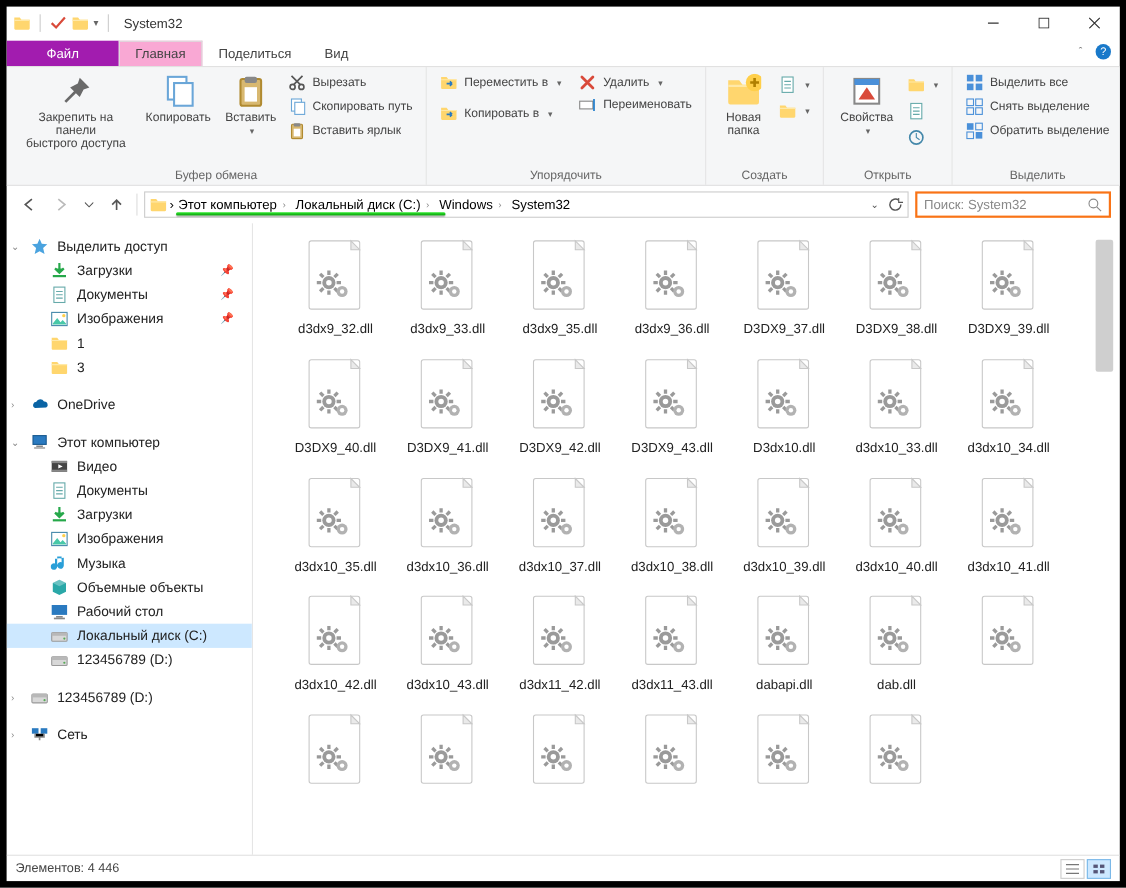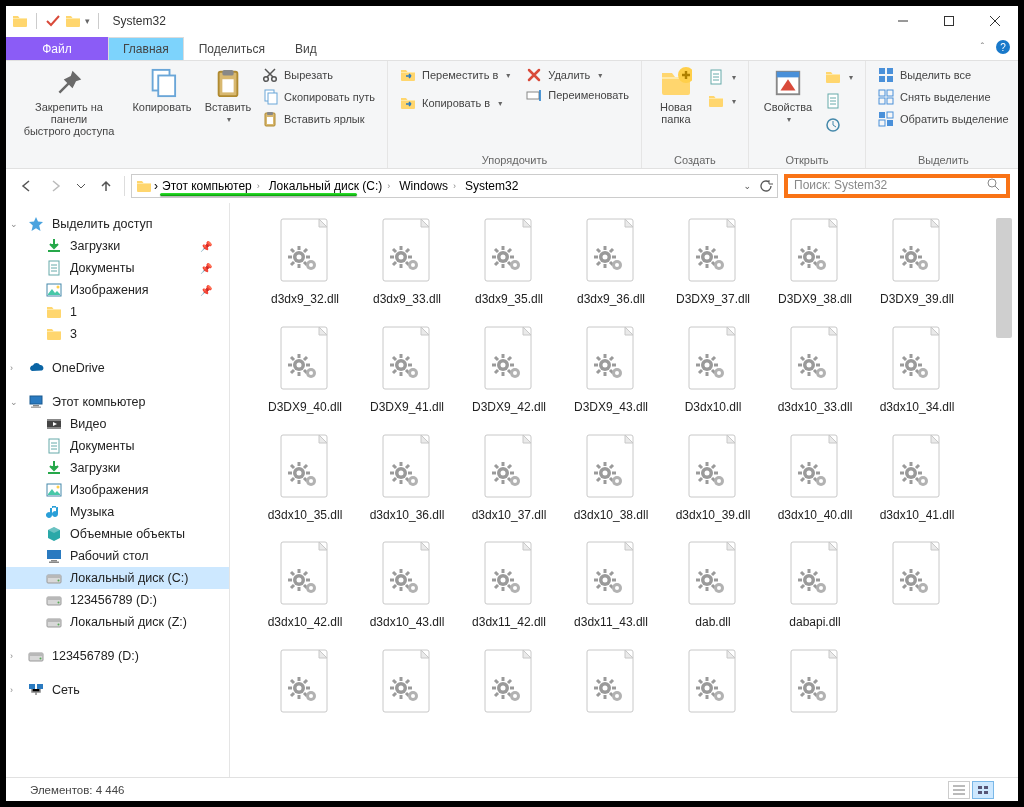--- a/index.html
+++ b/index.html
@@ -8,22 +8,22 @@
   
   .titlebar { height:30px; display:flex; align-items:center; font-size:12px; color:#333; }
   .titlebar .left { display:flex; align-items:center; padding-left:6px; gap:4px; }
   .titlebar .left .sep { width:1px; height:16px; background:#ccc; margin:0 4px;}
   .titlebar .title { margin-left:6px; }
   .titlebar .winbtns { margin-left:auto; display:flex; }
   .titlebar .winbtn { width:46px; height:30px; display:flex; align-items:center; justify-content:center; color:#333; }
   
   .tabs { height:25px; display:flex; align-items:flex-end; border-bottom:1px solid #e1e1e1; font-size:12px; position:relative;}
   .tab { padding:4px 14px; border:1px solid transparent; border-bottom:none; color:#444; }
-  .tab.file { background:#8b5cf6; color:#fff; padding:4px 12px;}
-  .tab.active { background:#7dd3fc; border-color:#dcdcdc; }
+  .tab.file { background:#a21caf; color:#fff; padding:4px 12px;}
+  .tab.active { background:#f9a8d4; border-color:#dcdcdc; }
   .tabs .help { position:absolute; right:8px; top:4px; display:flex; gap:12px; align-items:center; color:#1979ca;}
   .tabs .caret-up { color:#777; font-size:10px;}
   .help-circle { width:14px;height:14px;border-radius:50%;background:#1979ca;color:#fff;font-size:10px;display:flex;align-items:center;justify-content:center;}
   
   .ribbon { height:108px; background:#f5f6f7; border-bottom:1px solid #e1e1e1; display:flex; font-size:11px; color:#444; }
   .rgroup { border-right:1px solid #e5e5e5; padding:4px 8px 2px 8px; display:flex; flex-direction:column; justify-content:space-between;}
   .rgroup .items { display:flex; align-items:flex-start; gap:2px; }
   .rgroup .glabel { text-align:center; color:#666; font-size:11px; padding-top:2px;}
   .rbtn-lg { display:flex; flex-direction:column; align-items:center; width:72px; text-align:center; gap:2px; padding:2px;}
   .rbtn-lg.wide { width:110px; }
@@ -34,40 +34,40 @@
   .caret-dn { font-size:8px; color:#666; margin-left:2px;}
   
   .navrow { height:34px; display:flex; align-items:center; padding:0 8px; gap:6px; font-size:12px;}
   .navbtn { width:24px; height:24px; display:flex; align-items:center; justify-content:center; color:#555; border-radius:2px;}
   .sep-v { width:1px; height:20px; background:#ddd; }
   .address { flex:1; height:24px; border:1px solid #ccc; display:flex; align-items:center; padding:0 4px; gap:2px; position:relative;}
   .crumb { display:flex; align-items:center; gap:2px; padding:0 2px; }
   .crumb .chev { color:#888; font-size:9px; padding:0 3px;}
   .address .right-ctl { margin-left:auto; display:flex; align-items:center; gap:8px; color:#555;}
   .underline { position:absolute; left:28px; right:420px; bottom:1px; height:3px; background:linear-gradient(#2eea2e,#0a9a0a); border-radius:2px; box-shadow:0 1px 1px rgba(0,0,0,.3);}
-  .search { width:226px; height:24px; border:4px solid #f97316; display:flex; align-items:flex-start; padding:0 6px; color:#888; justify-content:space-between;}
+  .search { width:178px; height:24px; border:2px solid #f97316; display:flex; align-items:center; padding:0 6px; color:#888; justify-content:space-between;}
   
   .body { flex:1; display:flex; min-height:0;}
   .sidebar { width:224px; border-right:1px solid #e5e5e5; overflow-y:auto; padding:10px 0 10px 0; font-size:12.5px;}
   .tree-item { display:flex; align-items:center; gap:8px; padding:3px 6px 3px 18px; color:#222;}
   .tree-item.l1 { padding-left:18px; }
   .tree-item.l2 { padding-left:40px; }
   .tree-item .pin { margin-left:auto; color:#777; font-size:10px; margin-right:10px;}
   .tree-item.selected { background:#cde8ff; }
   .tree-item .exp { width:10px; color:#888; font-size:9px; margin-left:-14px;}
   .tree-spacer { height:12px; }
   .ico16 { width:16px; height:16px; display:flex; align-items:center; justify-content:center; flex-shrink:0;}
   
   .content { flex:1; overflow:auto; padding:14px 26px 0 24px;}
   .grid { display:grid; grid-template-columns: repeat(7, 102px); gap:18px 0; }
   .file { display:flex; flex-direction:column; align-items:center; width:102px; }
   .file .thumb { width:60px; height:72px; position:relative;}
   .file .label { font-size:12px; color:#222; text-align:center; margin-top:4px; max-width:98px; word-break:break-all; line-height:1.15;}
   
-  .status { height:24px; border-top:1px solid #e1e1e1; display:flex; align-items:center; font-size:11.5px; color:#444; padding:0 24px;}
+  .status { height:24px; border-top:1px solid #e1e1e1; display:flex; align-items:center; font-size:11.5px; color:#444; padding:0 8px;}
   .status .viewbtns { margin-left:auto; display:flex; gap:2px;}
   .status .vbtn { width:22px; height:18px; border:1px solid #ccc; display:flex; align-items:center; justify-content:center; font-size:10px; color:#555;}
   .status .vbtn.active { background:#cde8ff; border-color:#7ab8e8;}
   
   .scroll-ind { position:absolute; right:6px; top:212px; bottom:30px; width:16px; }
   .scroll-ind .thumb { position:absolute; top:0; width:16px; height:120px; background:#cfcfcf; border-radius:2px;}
   svg { display:block; }
 </style>
 </head>
 <body>
@@ -317,20 +317,21 @@
         <div class="rbtn-sm">
               <span class="ico">
                 <svg width="16" height="16">
                   <use href="#paste-ico"></use>
                 </svg>
               </span>
               <span>Вставить ярлык</span>
             </div>
       </div>
     </div>
+    <div class="glabel">Буфер обмена</div>
   </div>
 
   <div class="rgroup">
     <div class="items">
       <div class="rcol" style="gap:8px">
         <div class="rbtn-sm">
               <span class="ico">
                 <svg width="16" height="16">
                   <use href="#folder-move"></use>
                 </svg>
@@ -687,28 +688,20 @@
       <span>Локальный диск (C:)</span>
     </div>
           <div class="tree-item l2 ">
       <span class="ico16">
               <svg width="16" height="16">
                 <use href="#drive-ico"></use>
               </svg>
             </span>
       <span>123456789 (D:)</span>
     </div>
-          <div class="tree-item l2 ">
-      <span class="ico16">
-              <svg width="16" height="16">
-                <use href="#drive-ico"></use>
-              </svg>
-            </span>
-      <span>Локальный диск (Z:)</span>
-    </div>
         </div>
     <div class="tree-spacer"></div>
     <div class="tree-item l1">
           <span class="exp">›</span>
           <span class="ico16">
             <svg width="16" height="16">
               <use href="#drive-ico"></use>
             </svg>
           </span>
           <span>123456789 (D:)</span>
@@ -926,29 +919,29 @@
               </svg>
             </div>
       <div class="label">d3dx11_43.dll</div>
     </div>
           <div class="file">
       <div class="thumb">
               <svg width="60" height="72" viewBox="0 0 60 72">
                 <use href="#dll-ico"></use>
               </svg>
             </div>
+      <div class="label">dabapi.dll</div>
+    </div>
+          <div class="file">
+      <div class="thumb">
+              <svg width="60" height="72" viewBox="0 0 60 72">
+                <use href="#dll-ico"></use>
+              </svg>
+            </div>
       <div class="label">dab.dll</div>
-    </div>
-          <div class="file">
-      <div class="thumb">
-              <svg width="60" height="72" viewBox="0 0 60 72">
-                <use href="#dll-ico"></use>
-              </svg>
-            </div>
-      <div class="label">dabapi.dll</div>
     </div>
           <div class="file">
       <div class="thumb">
               <svg width="60" height="72" viewBox="0 0 60 72">
                 <use href="#dll-ico"></use>
               </svg>
             </div>
       <div class="label"></div>
     </div>
           <div class="file">

